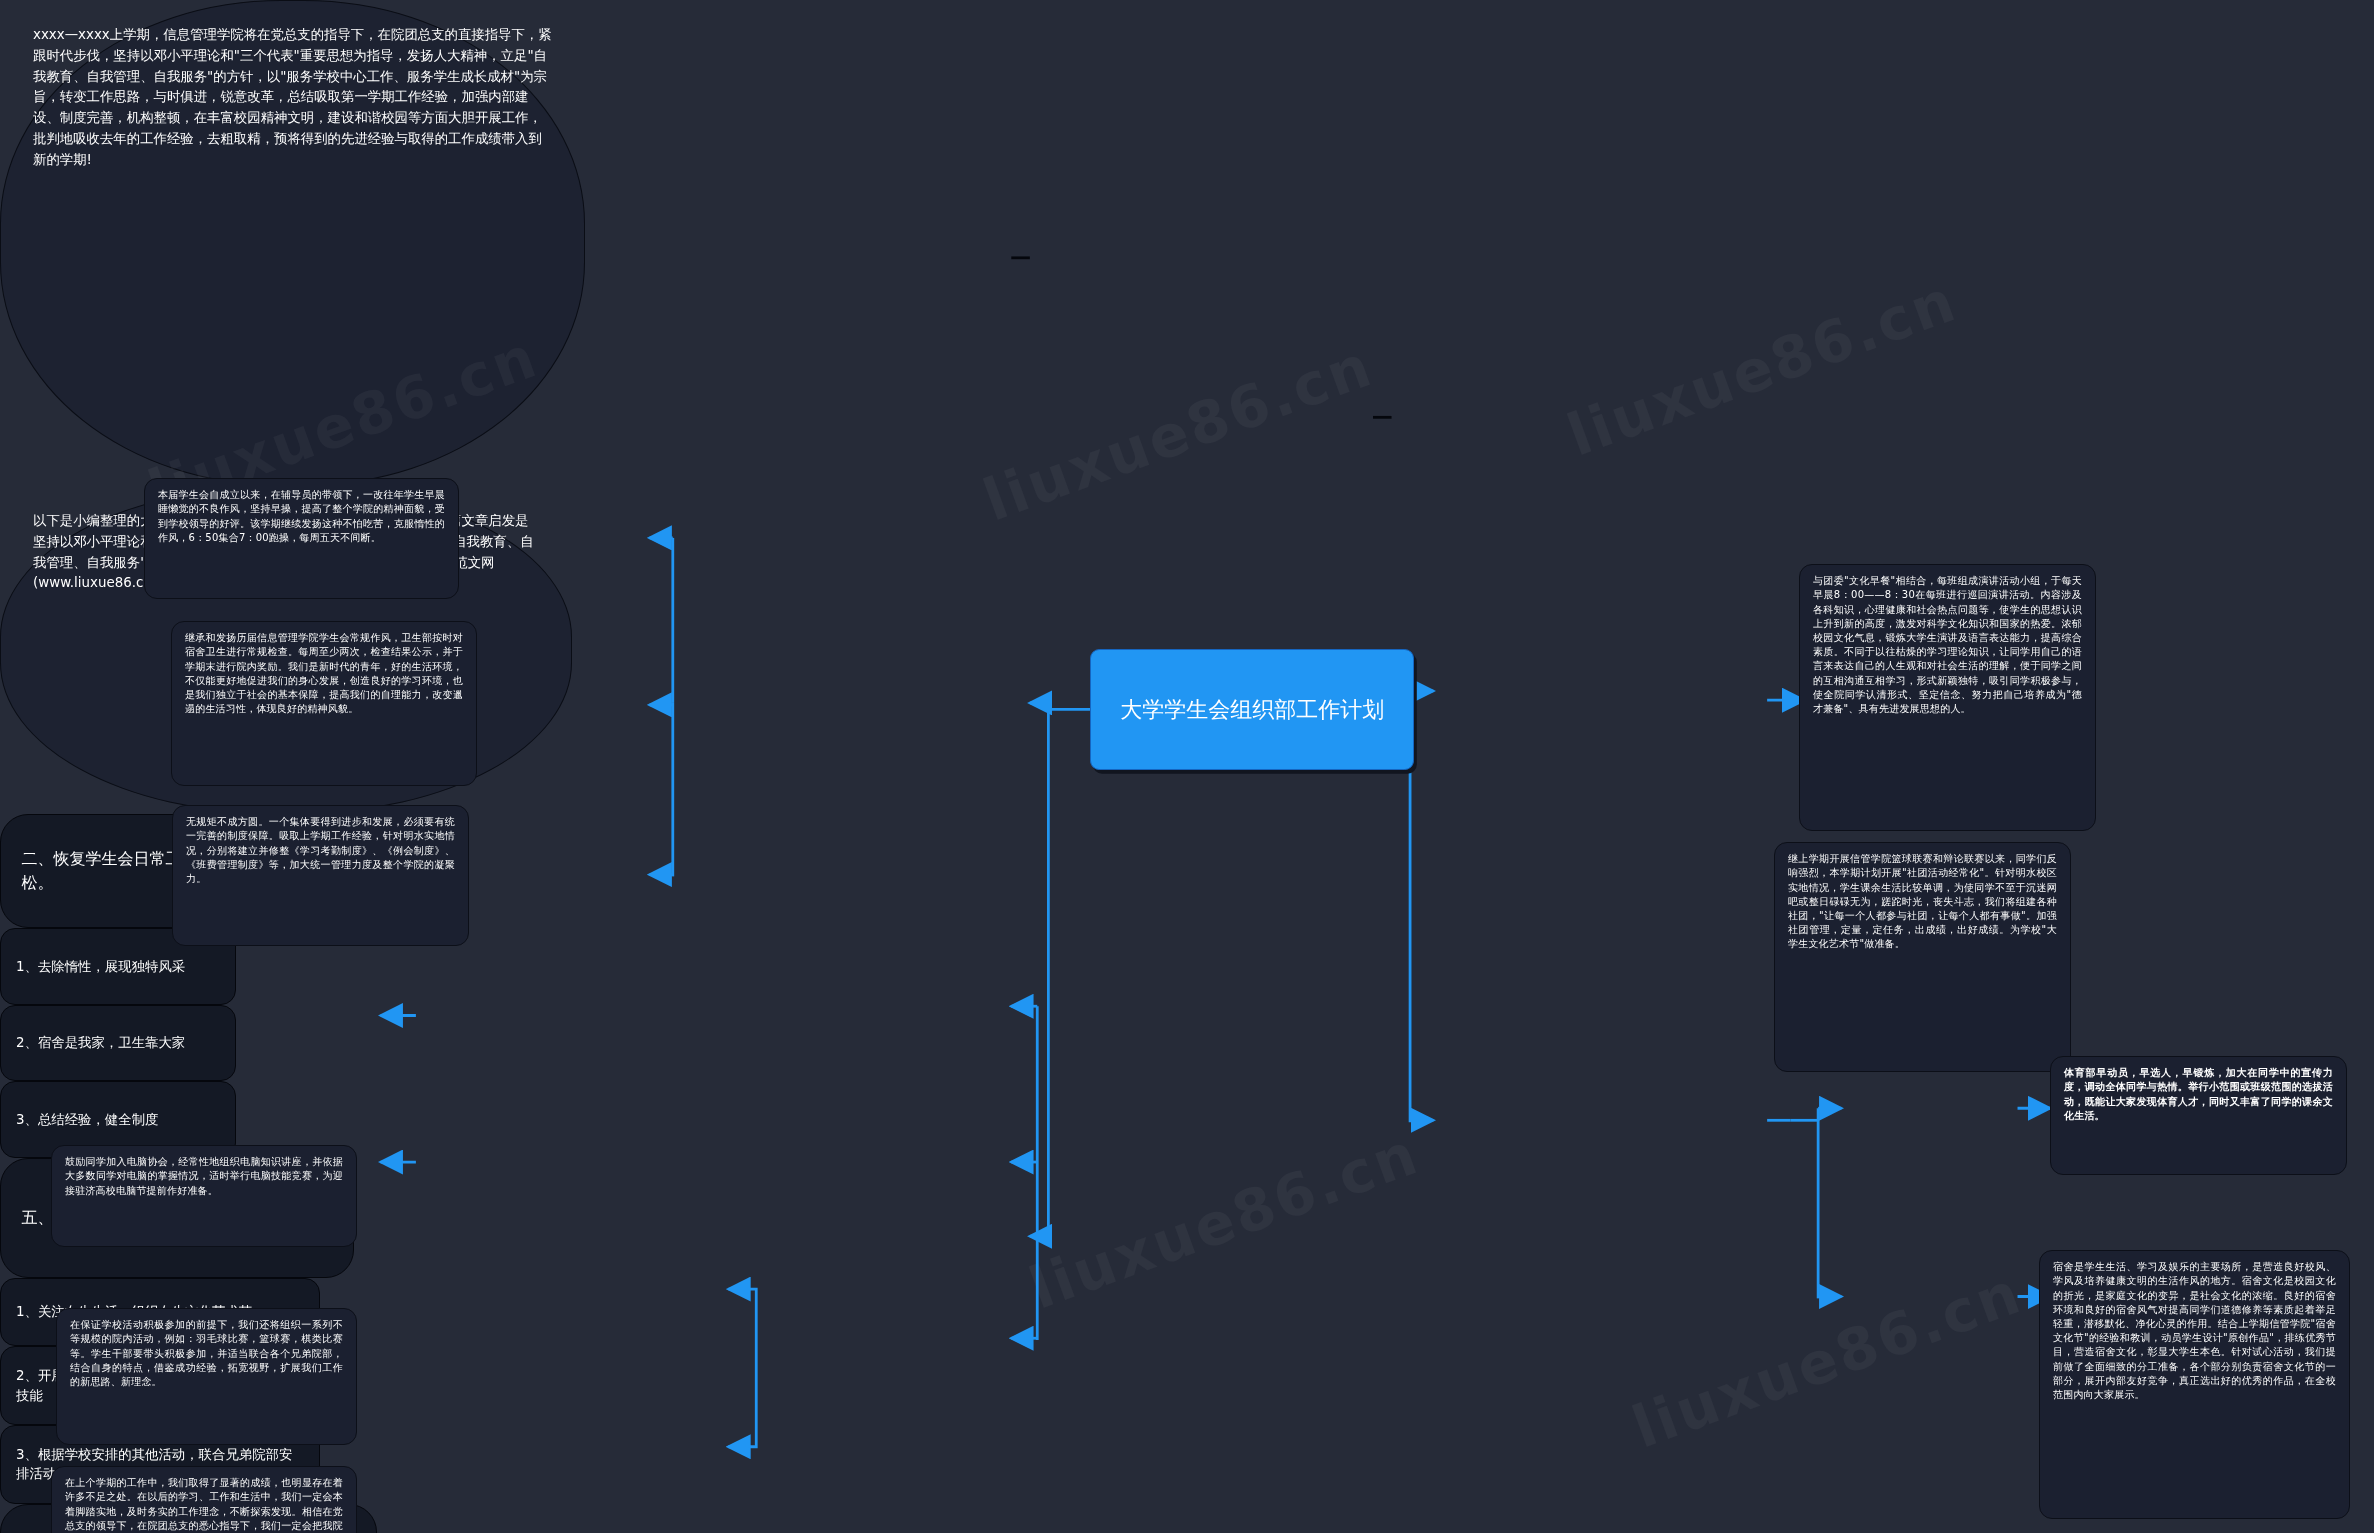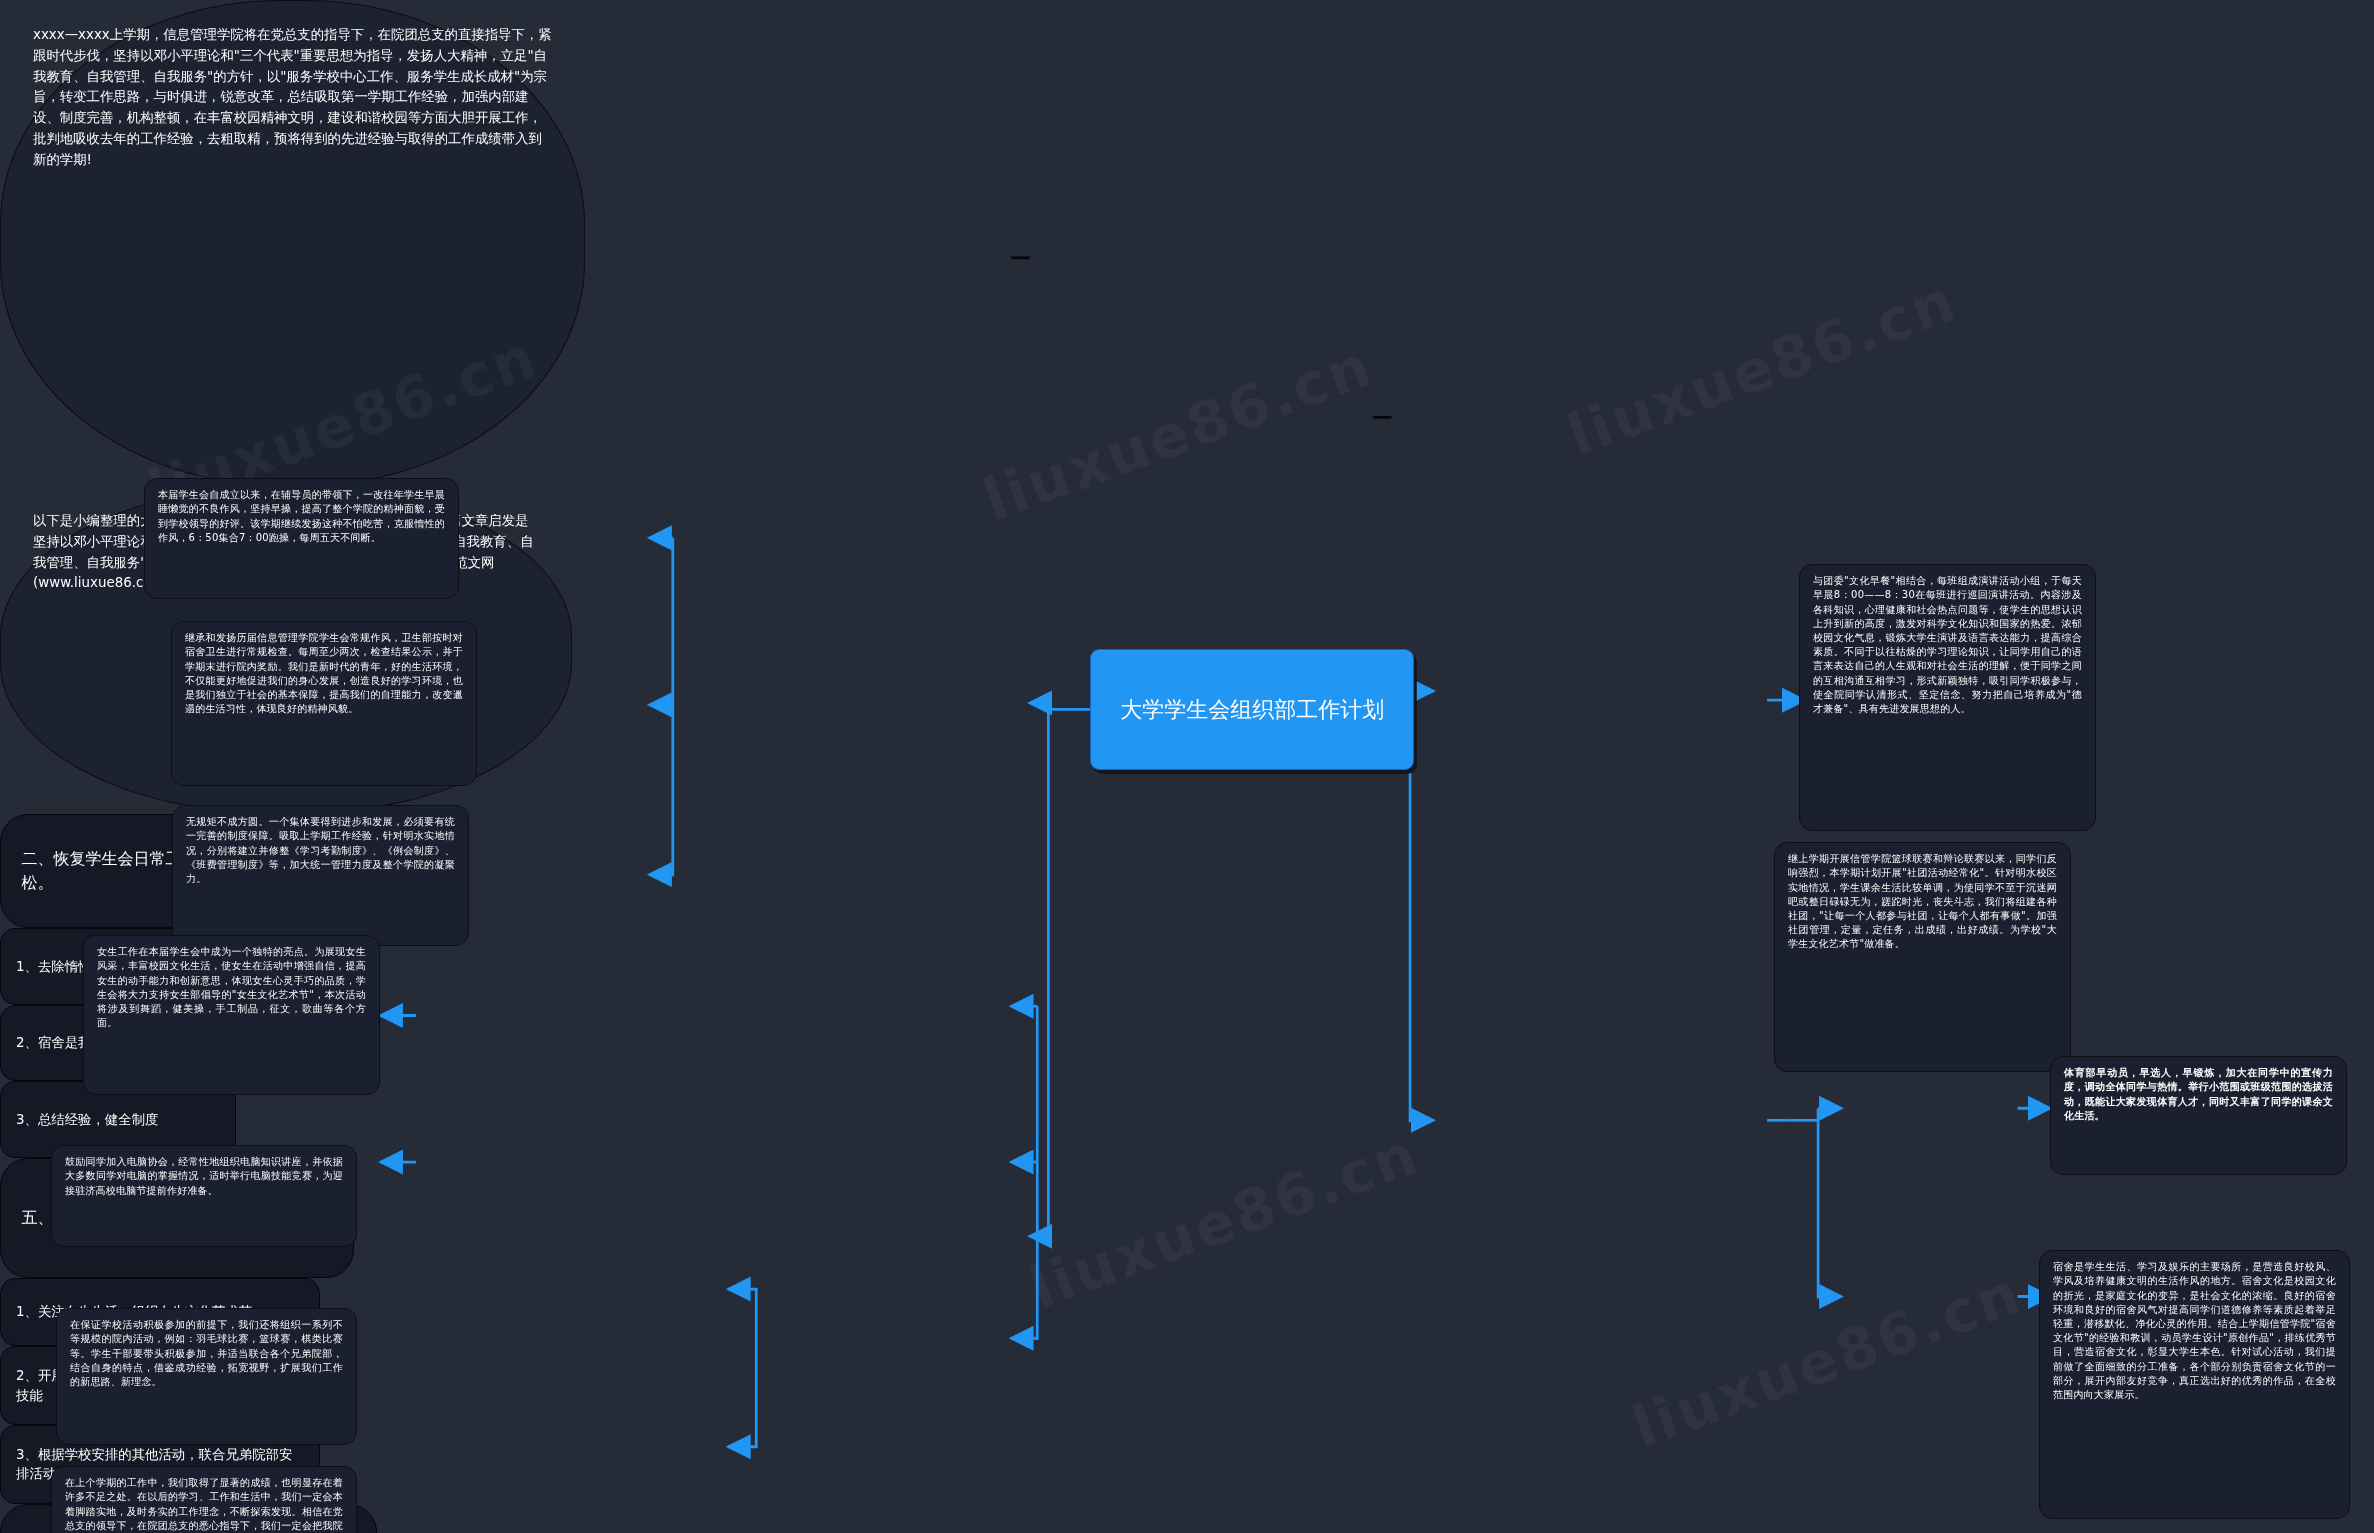--- a/index.html
+++ b/index.html
@@ -162,21 +162,20 @@
   <div class="node leaf" style="left:144px;top:478px;width:315px;height:121px;">本届学生会自成立以来，在辅导员的带领下，一改往年学生早晨睡懒觉的不良作风，坚持早操，提高了整个学院的精神面貌，受到学校领导的好评。该学期继续发扬这种不怕吃苦，克服惰性的作风，6：50集合7：00跑操，每周五天不间断。</div>
   <div class="node leaf" style="left:153px;top:621px;width:306px;height:165px;margin-left:18px;">继承和发扬历届信息管理学院学生会常规作风，卫生部按时对宿舍卫生进行常规检查。每周至少两次，检查结果公示，并于学期末进行院内奖励。我们是新时代的青年，好的生活环境，不仅能更好地促进我们的身心发展，创造良好的学习环境，也是我们独立于社会的基本保障，提高我们的自理能力，改变邋遢的生活习性，体现良好的精神风貌。</div>
   <div class="node leaf" style="left:172px;top:805px;width:297px;height:141px;">无规矩不成方圆。一个集体要得到进步和发展，必须要有统一完善的制度保障。吸取上学期工作经验，针对明水实地情况，分别将建立并修整《学习考勤制度》、《例会制度》、《班费管理制度》等，加大统一管理力度及整个学院的凝聚力。</div>
 
   <div class="branch" style="left:726px;top:1195px;width:311px;height:88px;">五、结合具体情况安排各种学院教育活动</div>
 
   <div class="sub" style="left:416px;top:991px;width:288px;height:48px;">1、关注女生生活，组织女生文化艺术节</div>
   <div class="sub" style="left:416px;top:1133px;width:288px;height:58px;">2、开展电脑文化拓展活动，提高电脑实际应用技能</div>
   <div class="sub" style="left:416px;top:1310px;width:288px;height:58px;">3、根据学校安排的其他活动，联合兄弟院部安排活动</div>
 
-  <div class="node leaf" style="left:83px;top:935px;width:297px;height:160px;">女生工作在本届学生会中成为一个独特的亮点。为展现女生风采，丰富校园文化生活，使女生在活动中增强自信，提高女生的动手能力和创新意思，体现女生心灵手巧的品质，学生会将大力支持女生部倡导的"女生文化艺术节"，本次活动将涉及到舞蹈，健美操，手工制品，征文，歌曲等各个方面。</div>
   <div class="node leaf" style="left:51px;top:1145px;width:306px;height:102px;">鼓励同学加入电脑协会，经常性地组织电脑知识讲座，并依据大多数同学对电脑的掌握情况，适时举行电脑技能竞赛，为迎接驻济高校电脑节提前作好准备。</div>
   <div class="node leaf" style="left:56px;top:1308px;width:301px;height:137px;">在保证学校活动积极参加的前提下，我们还将组织一系列不等规模的院内活动，例如：羽毛球比赛，篮球赛，棋类比赛等。学生干部要带头积极参加，并适当联合各个兄弟院部，结合自身的特点，借鉴成功经验，拓宽视野，扩展我们工作的新思路、新理念。</div>
   <div class="node leaf" style="left:51px;top:1466px;width:306px;height:137px;">在上个学期的工作中，我们取得了显著的成绩，也明显存在着许多不足之处。在以后的学习、工作和生活中，我们一定会本着脚踏实地，及时务实的工作理念，不断探索发现。相信在党总支的领导下，在院团总支的悉心指导下，我们一定会把我院学生工作推向另一个高潮!</div>
 
   <div class="branch" style="left:1433px;top:640px;width:334px;height:119px;">一、关注社会热点，加强道德修养，紧抓思想理论教育，引导学生树立正确的人生观和价值论。</div>
 
   <div class="node leaf" style="left:1799px;top:564px;width:297px;height:267px;">与团委"文化早餐"相结合，每班组成演讲活动小组，于每天早晨8：00——8：30在每班进行巡回演讲活动。内容涉及各科知识，心理健康和社会热点问题等，使学生的思想认识上升到新的高度，激发对科学文化知识和国家的热爱。浓郁校园文化气息，锻炼大学生演讲及语言表达能力，提高综合素质。不同于以往枯燥的学习理论知识，让同学用自己的语言来表达自己的人生观和对社会生活的理解，便于同学之间的互相沟通互相学习，形式新颖独特，吸引同学积极参与，使全院同学认清形式、坚定信念、努力把自己培养成为"德才兼备"、具有先进发展思想的人。</div>
   <div class="node leaf" style="left:1774px;top:842px;width:297px;height:230px;">继上学期开展信管学院篮球联赛和辩论联赛以来，同学们反响强烈，本学期计划开展"社团活动经常化"。针对明水校区实地情况，学生课余生活比较单调，为使同学不至于沉迷网吧或整日碌碌无为，蹉跎时光，丧失斗志，我们将组建各种社团，"让每一个人都参与社团，让每个人都有事做"。加强社团管理，定量，定任务，出成绩，出好成绩。为学校"大学生文化艺术节"做准备。</div>
 
   <div class="node leaf" style="left:2050px;top:1056px;width:297px;height:119px;font-weight:bold;">体育部早动员，早选人，早锻炼，加大在同学中的宣传力度，调动全体同学与热情。举行小范围或班级范围的选拔活动，既能让大家发现体育人才，同时又丰富了同学的课余文化生活。</div>

